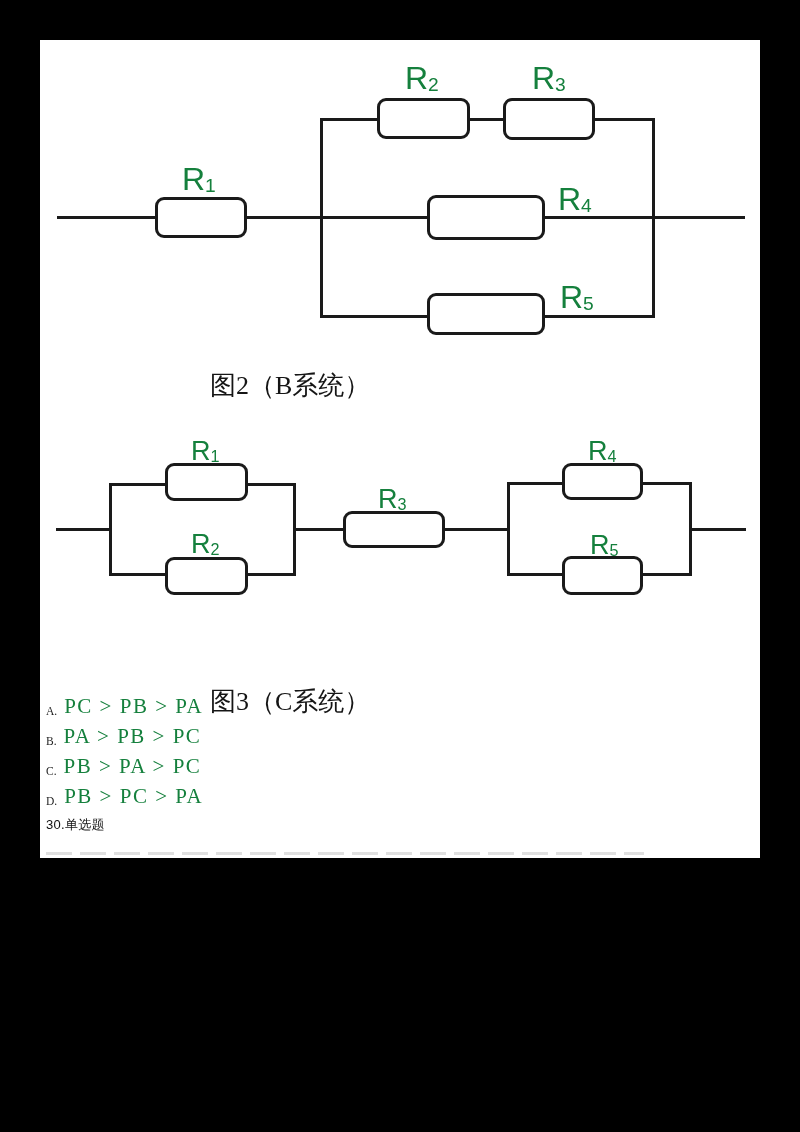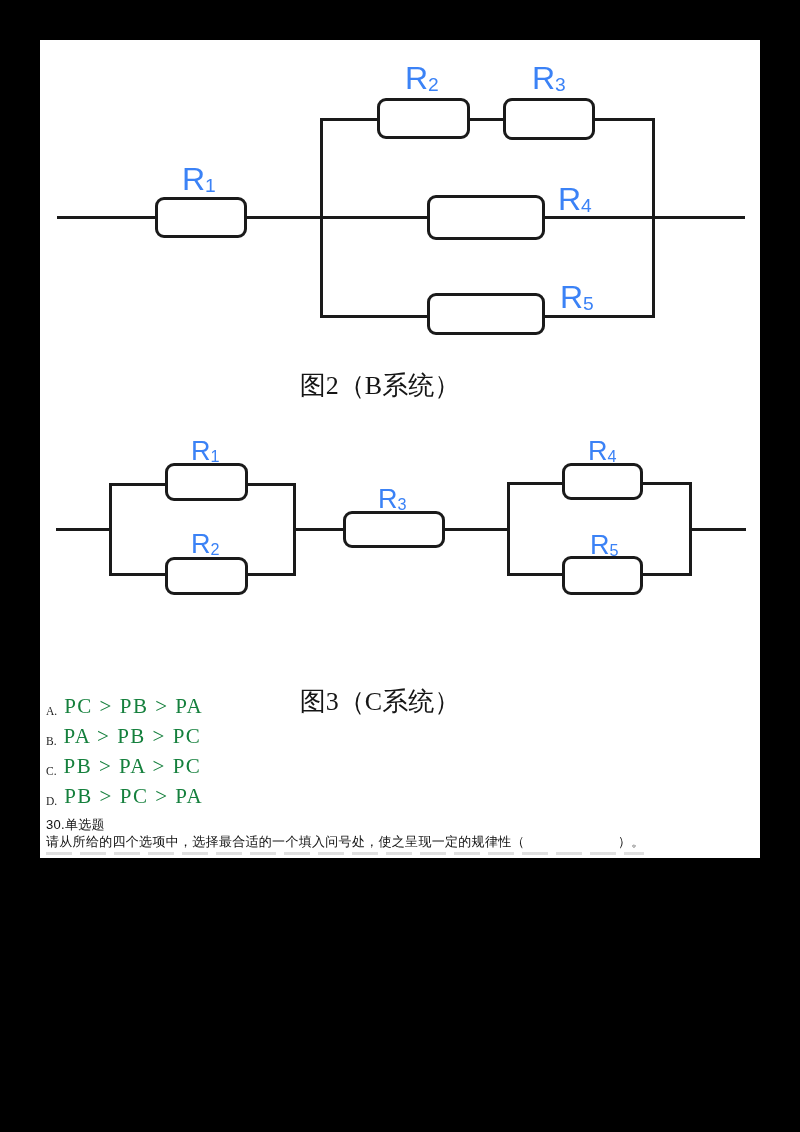--- a/index.html
+++ b/index.html
@@ -19,31 +19,31 @@
   .rbox{
     position:absolute;box-sizing:border-box;
     background:#fff;border:3px solid #1a1a1a;border-radius:9px;
     z-index:2;
   }
   .pblock{
     position:absolute;box-sizing:border-box;
     border:3px solid #1a1a1a;z-index:1;
   }
   .rlabel{
-    position:absolute;color:#3b82f6;line-height:1;z-index:3;
+    position:absolute;color:#15803d;line-height:1;z-index:3;
     font-family:"Liberation Sans", sans-serif;
   }
   .fig2-label{font-size:32px;}
   .fig3-label{font-size:27px;}
   .rlabel sub{
     font-size:0.6em;vertical-align:baseline;
     position:relative;top:0.12em;line-height:1;
   }
   .caption{
-    position:absolute;left:170px;width:340px;text-align:center;
+    position:absolute;left:170px;width:340px;text-align:left;
     font-family:"Liberation Serif", serif;
     font-size:26px;color:#151515;z-index:3;
   }
   .opt-row{
     position:absolute;left:6px;display:flex;align-items:flex-end;gap:7px;
   }
   .opt-letter{
     font-family:"Liberation Serif", serif;
     font-size:11.5px;color:#222;line-height:1;
   }
@@ -142,16 +142,15 @@
       <span class="opt-letter">C.</span>
       <span class="opt-formula">PB &gt; PA &gt; PC</span>
     </div>
     <div class="opt-row" style="top:746px;">
       <span class="opt-letter">D.</span>
       <span class="opt-formula">PB &gt; PC &gt; PA</span>
     </div>
   </div>
 
   <div class="qnum">30.单选题</div>
-  <div class="qprompt">请从所给的四个选项中，选择最合适的一个填入问号处，使之呈现一定的规律性（　　　　　　　）。</div>
   <div class="ghost"></div>
 
 </div>
 
 </body></html>

